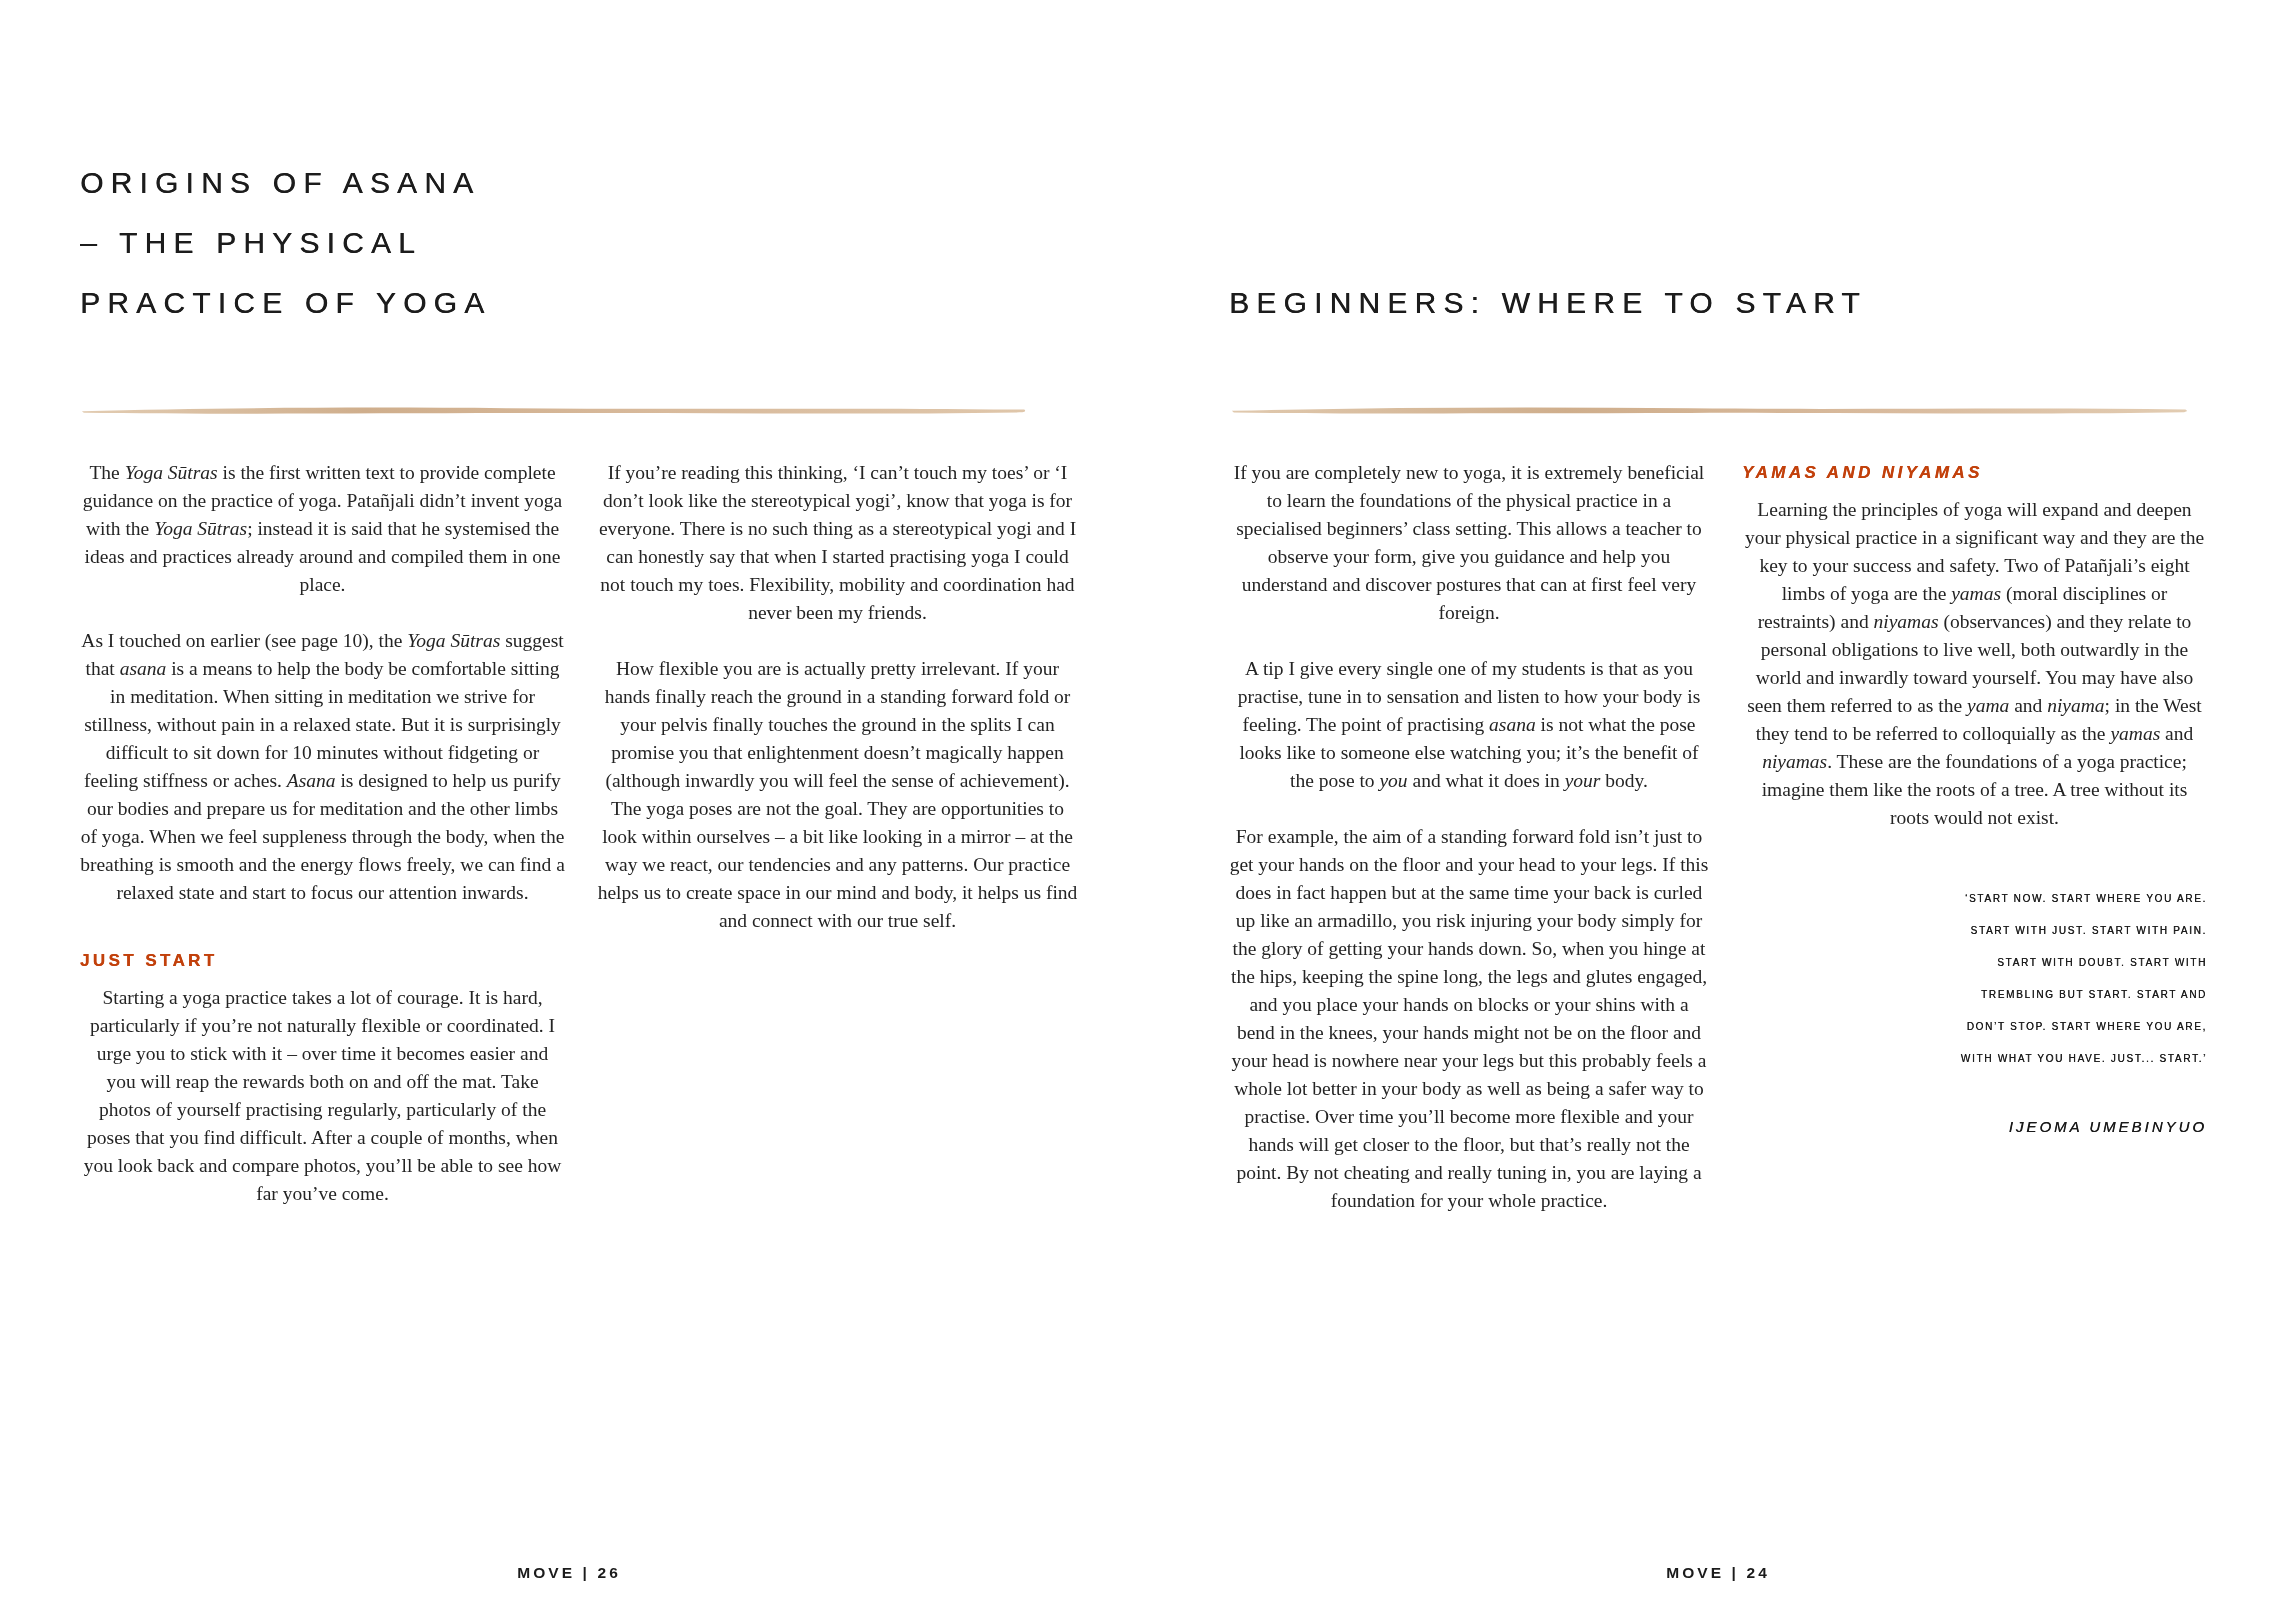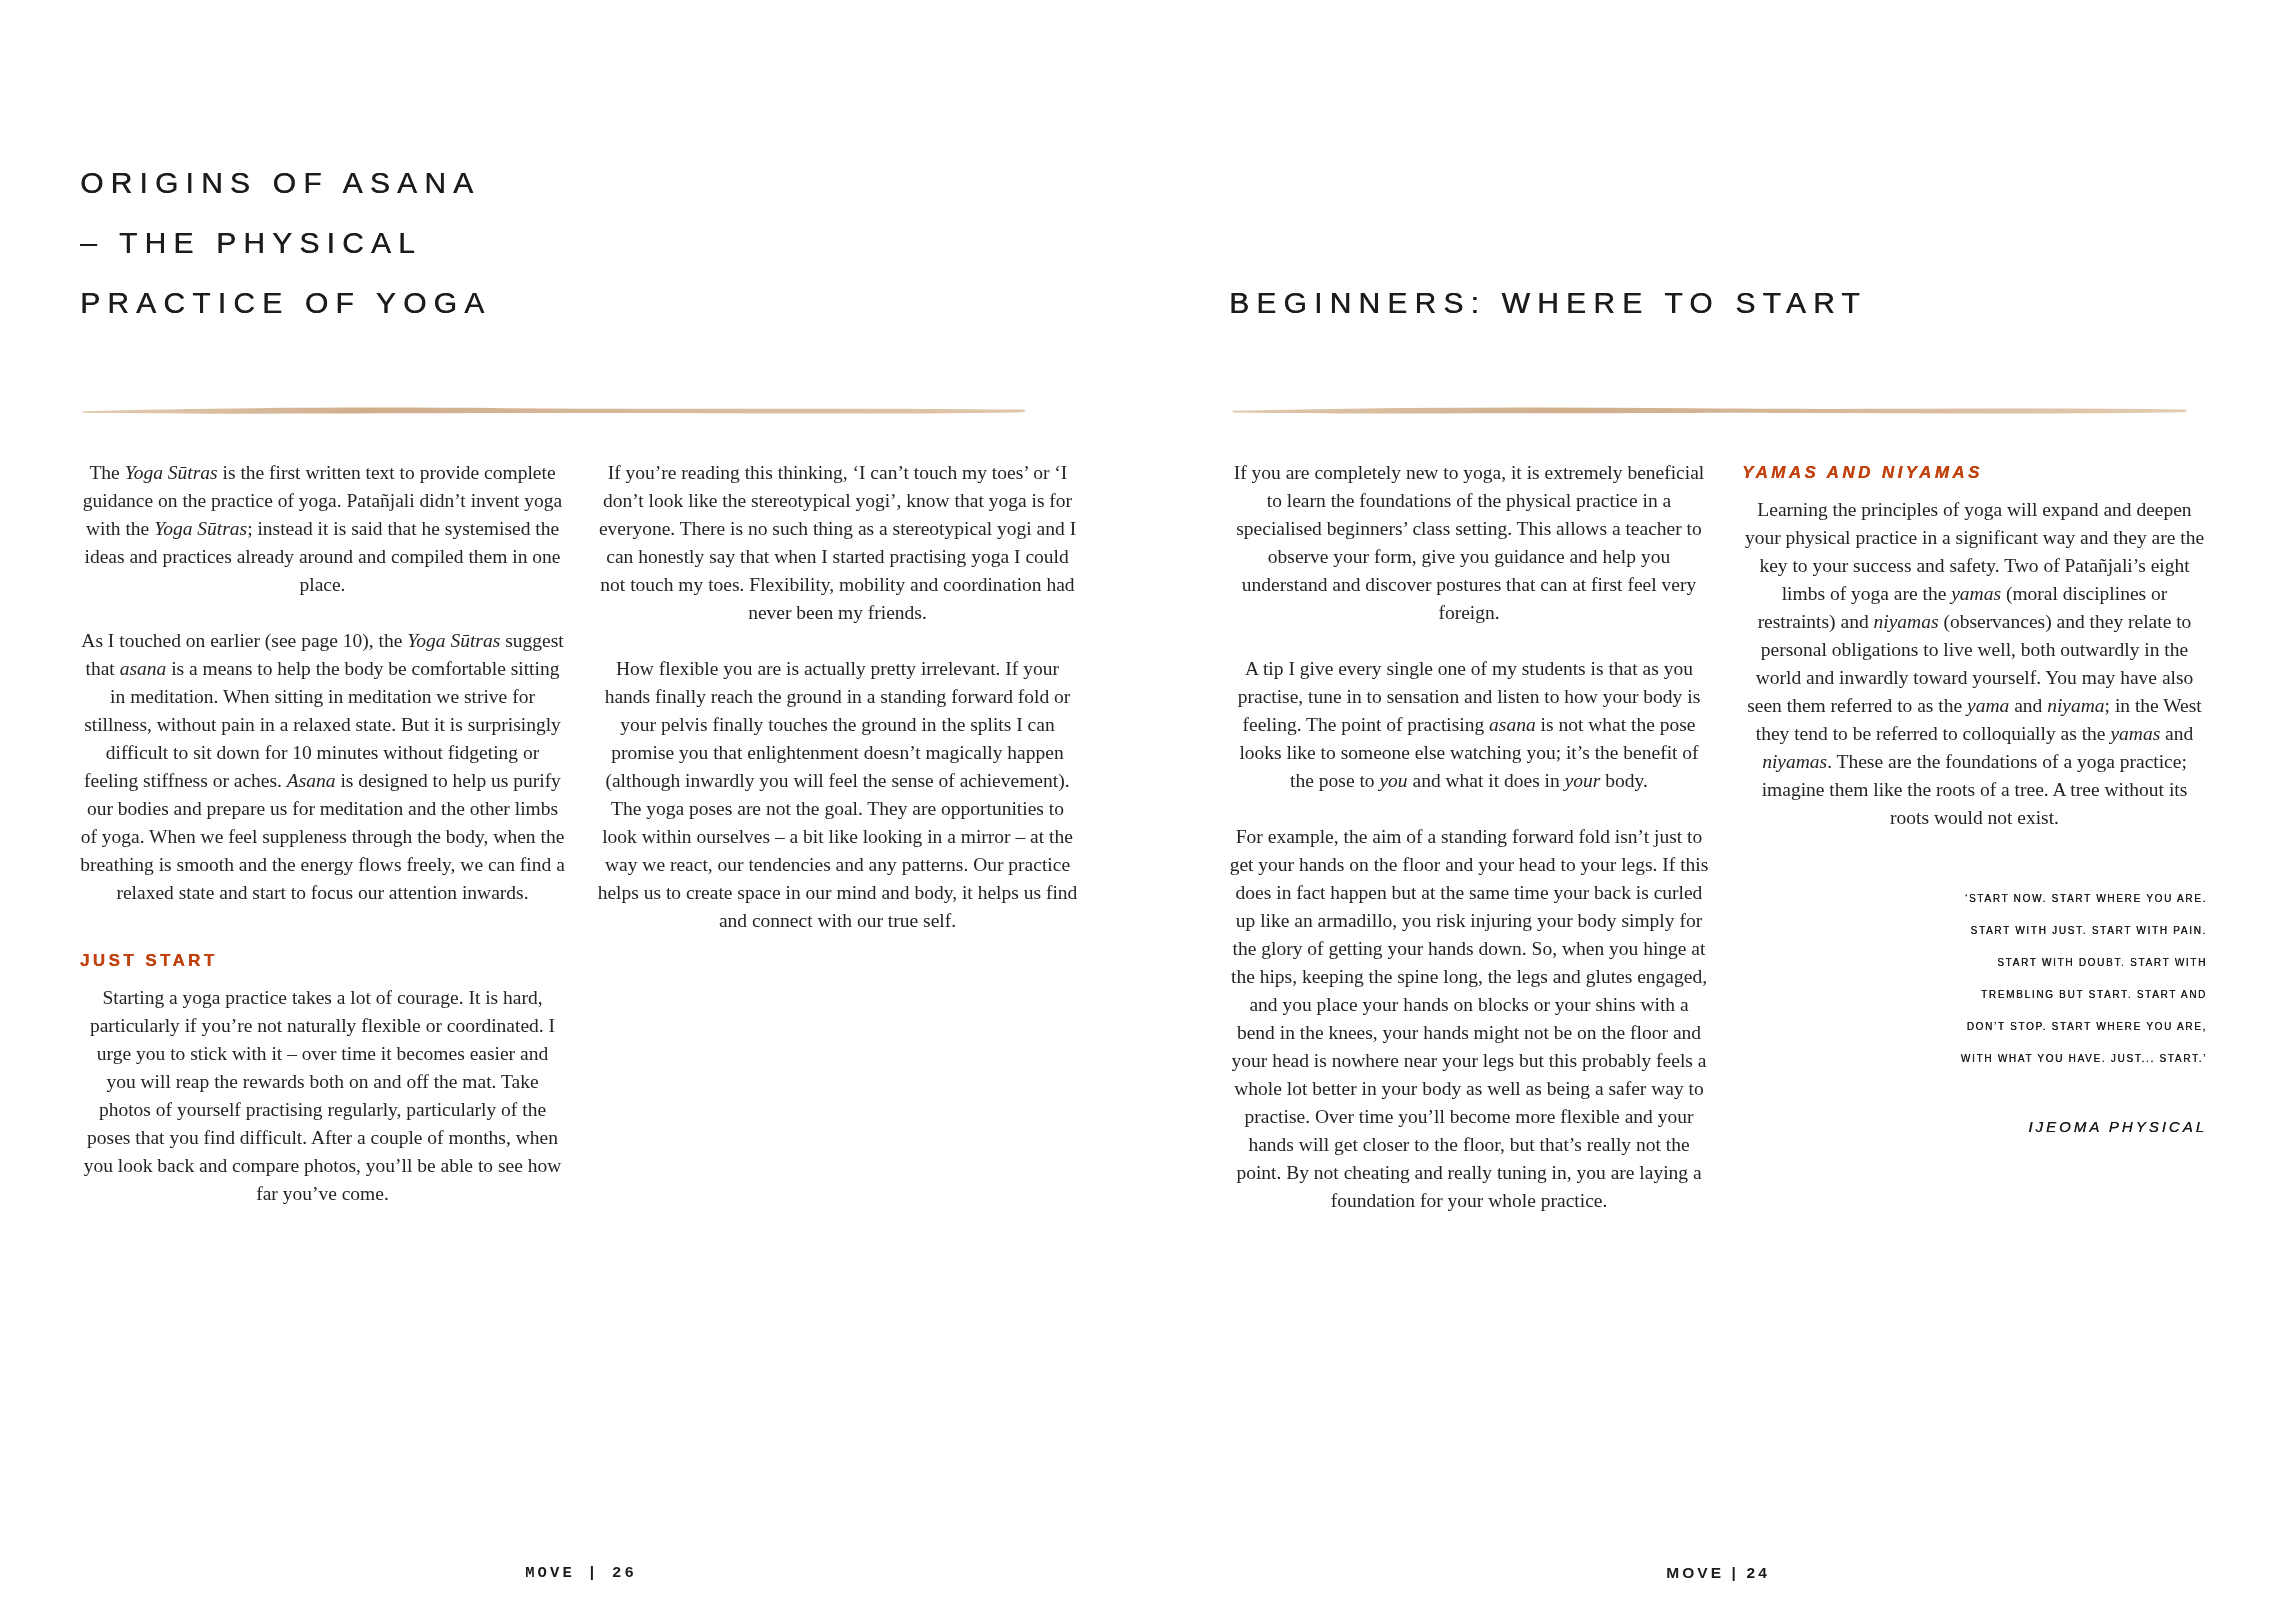--- a/index.html
+++ b/index.html
@@ -100,21 +100,21 @@
   .footer {
     position: absolute;
     top: 1564px;
     font-family: "Liberation Sans", sans-serif;
     font-size: 15.5px;
     font-weight: 700;
     letter-spacing: 0.2em;
     color: #1b1b1b;
     text-align: center;
   }
-  .footer-left  { left: 80px;  width: 1002px; font-family: Liberation Mono, monospace; }
+  .footer-left  { left: 68px;  width: 1002px; }
   .footer-right { left: 93px; width: 978px; }
 </style>
 </head>
 <body>
 
 <div>
 
   <section class="page page-left">
     <h1 class="page-title title-left">
       <span class="title-line">ORIGINS OF ASANA</span>
@@ -174,20 +174,20 @@
         <h3 class="subhead italic">YAMAS AND NIYAMAS</h3>
         <p class="body-para"><span>Learning the principles of yoga will expand and deepen your physical practice in a significant way and they are the key to your success and safety. Two of Patañjali’s eight limbs of yoga are the </span><em>yamas</em><span> (moral disciplines or restraints) and </span><em>niyamas</em><span> (observances) and they relate to personal obligations to live well, both outwardly in the world and inwardly toward yourself. You may have also seen them referred to as the </span><em>yama</em><span> and </span><em>niyama</em><span>; in the West they tend to be referred to colloquially as the </span><em>yamas</em><span> and </span><em>niyamas</em><span>. These are the foundations of a yoga practice; imagine them like the roots of a tree. A tree without its roots would not exist.</span></p>
         <div class="pull-quote">
           <div class="quote-line">‘START NOW. START WHERE YOU ARE.</div>
           <div class="quote-line">START WITH JUST. START WITH PAIN.</div>
           <div class="quote-line">START WITH DOUBT. START WITH</div>
           <div class="quote-line">TREMBLING BUT START. START AND</div>
           <div class="quote-line">DON’T STOP. START WHERE YOU ARE,</div>
           <div class="quote-line">WITH WHAT YOU HAVE. JUST... START.’</div>
         </div>
-        <div class="quote-attribution">IJEOMA PHYSICAL</div>
+        <div class="quote-attribution">IJEOMA UMEBINYUO</div>
       </div>
 
     <div class="footer footer-right">MOVE | 24</div>
   </section>
 
 </div>
 
 
 </body></html>

